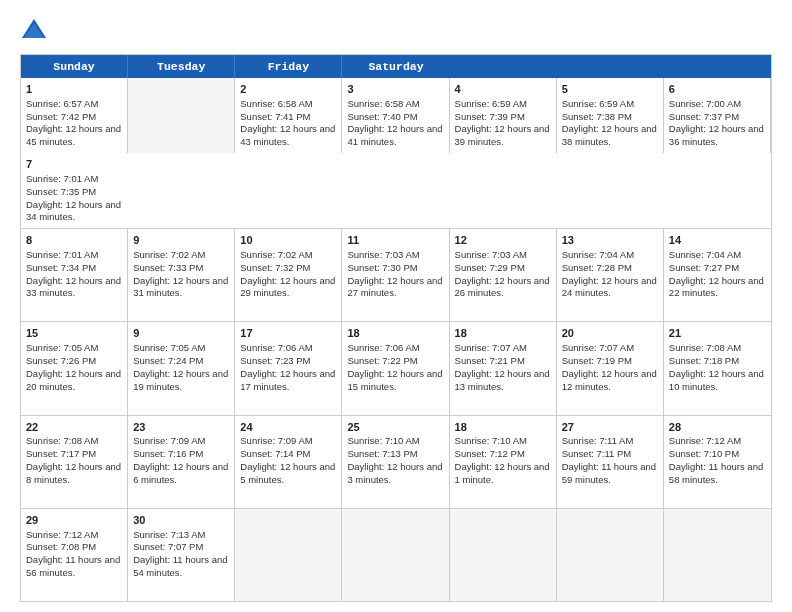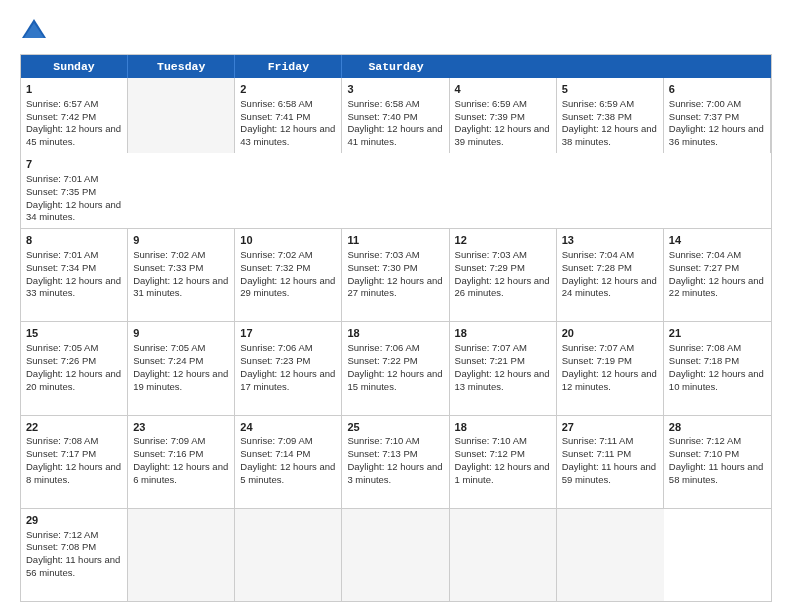--- a/index.html
+++ b/index.html
@@ -173,20 +173,21 @@
           <div class="cal-cell"><span class="day-num">22</span>Sunrise: 7:08 AM<br>Sunset: 7:17 PM<br>Daylight: 12 hours and 8 minutes.</div>
           <div class="cal-cell"><span class="day-num">23</span>Sunrise: 7:09 AM<br>Sunset: 7:16 PM<br>Daylight: 12 hours and 6 minutes.</div>
           <div class="cal-cell"><span class="day-num">24</span>Sunrise: 7:09 AM<br>Sunset: 7:14 PM<br>Daylight: 12 hours and 5 minutes.</div>
           <div class="cal-cell"><span class="day-num">25</span>Sunrise: 7:10 AM<br>Sunset: 7:13 PM<br>Daylight: 12 hours and 3 minutes.</div>
           <div class="cal-cell"><span class="day-num">18</span>Sunrise: 7:10 AM<br>Sunset: 7:12 PM<br>Daylight: 12 hours and 1 minute.</div>
           <div class="cal-cell"><span class="day-num">27</span>Sunrise: 7:11 AM<br>Sunset: 7:11 PM<br>Daylight: 11 hours and 59 minutes.</div>
           <div class="cal-cell"><span class="day-num">28</span>Sunrise: 7:12 AM<br>Sunset: 7:10 PM<br>Daylight: 11 hours and 58 minutes.</div>
         </div>
         <div class="cal-row">
           <div class="cal-cell"><span class="day-num">29</span>Sunrise: 7:12 AM<br>Sunset: 7:08 PM<br>Daylight: 11 hours and 56 minutes.</div>
+          <div class="cal-cell"><span class="day-num">30</span>Sunrise: 7:13 AM<br>Sunset: 7:07 PM<br>Daylight: 11 hours and 54 minutes.</div>
           <div class="cal-cell empty"></div>
           <div class="cal-cell empty"></div>
           <div class="cal-cell empty"></div>
           <div class="cal-cell empty"></div>
           <div class="cal-cell empty"></div>
         </div>
       </div>
   </div>
 </div>
 

